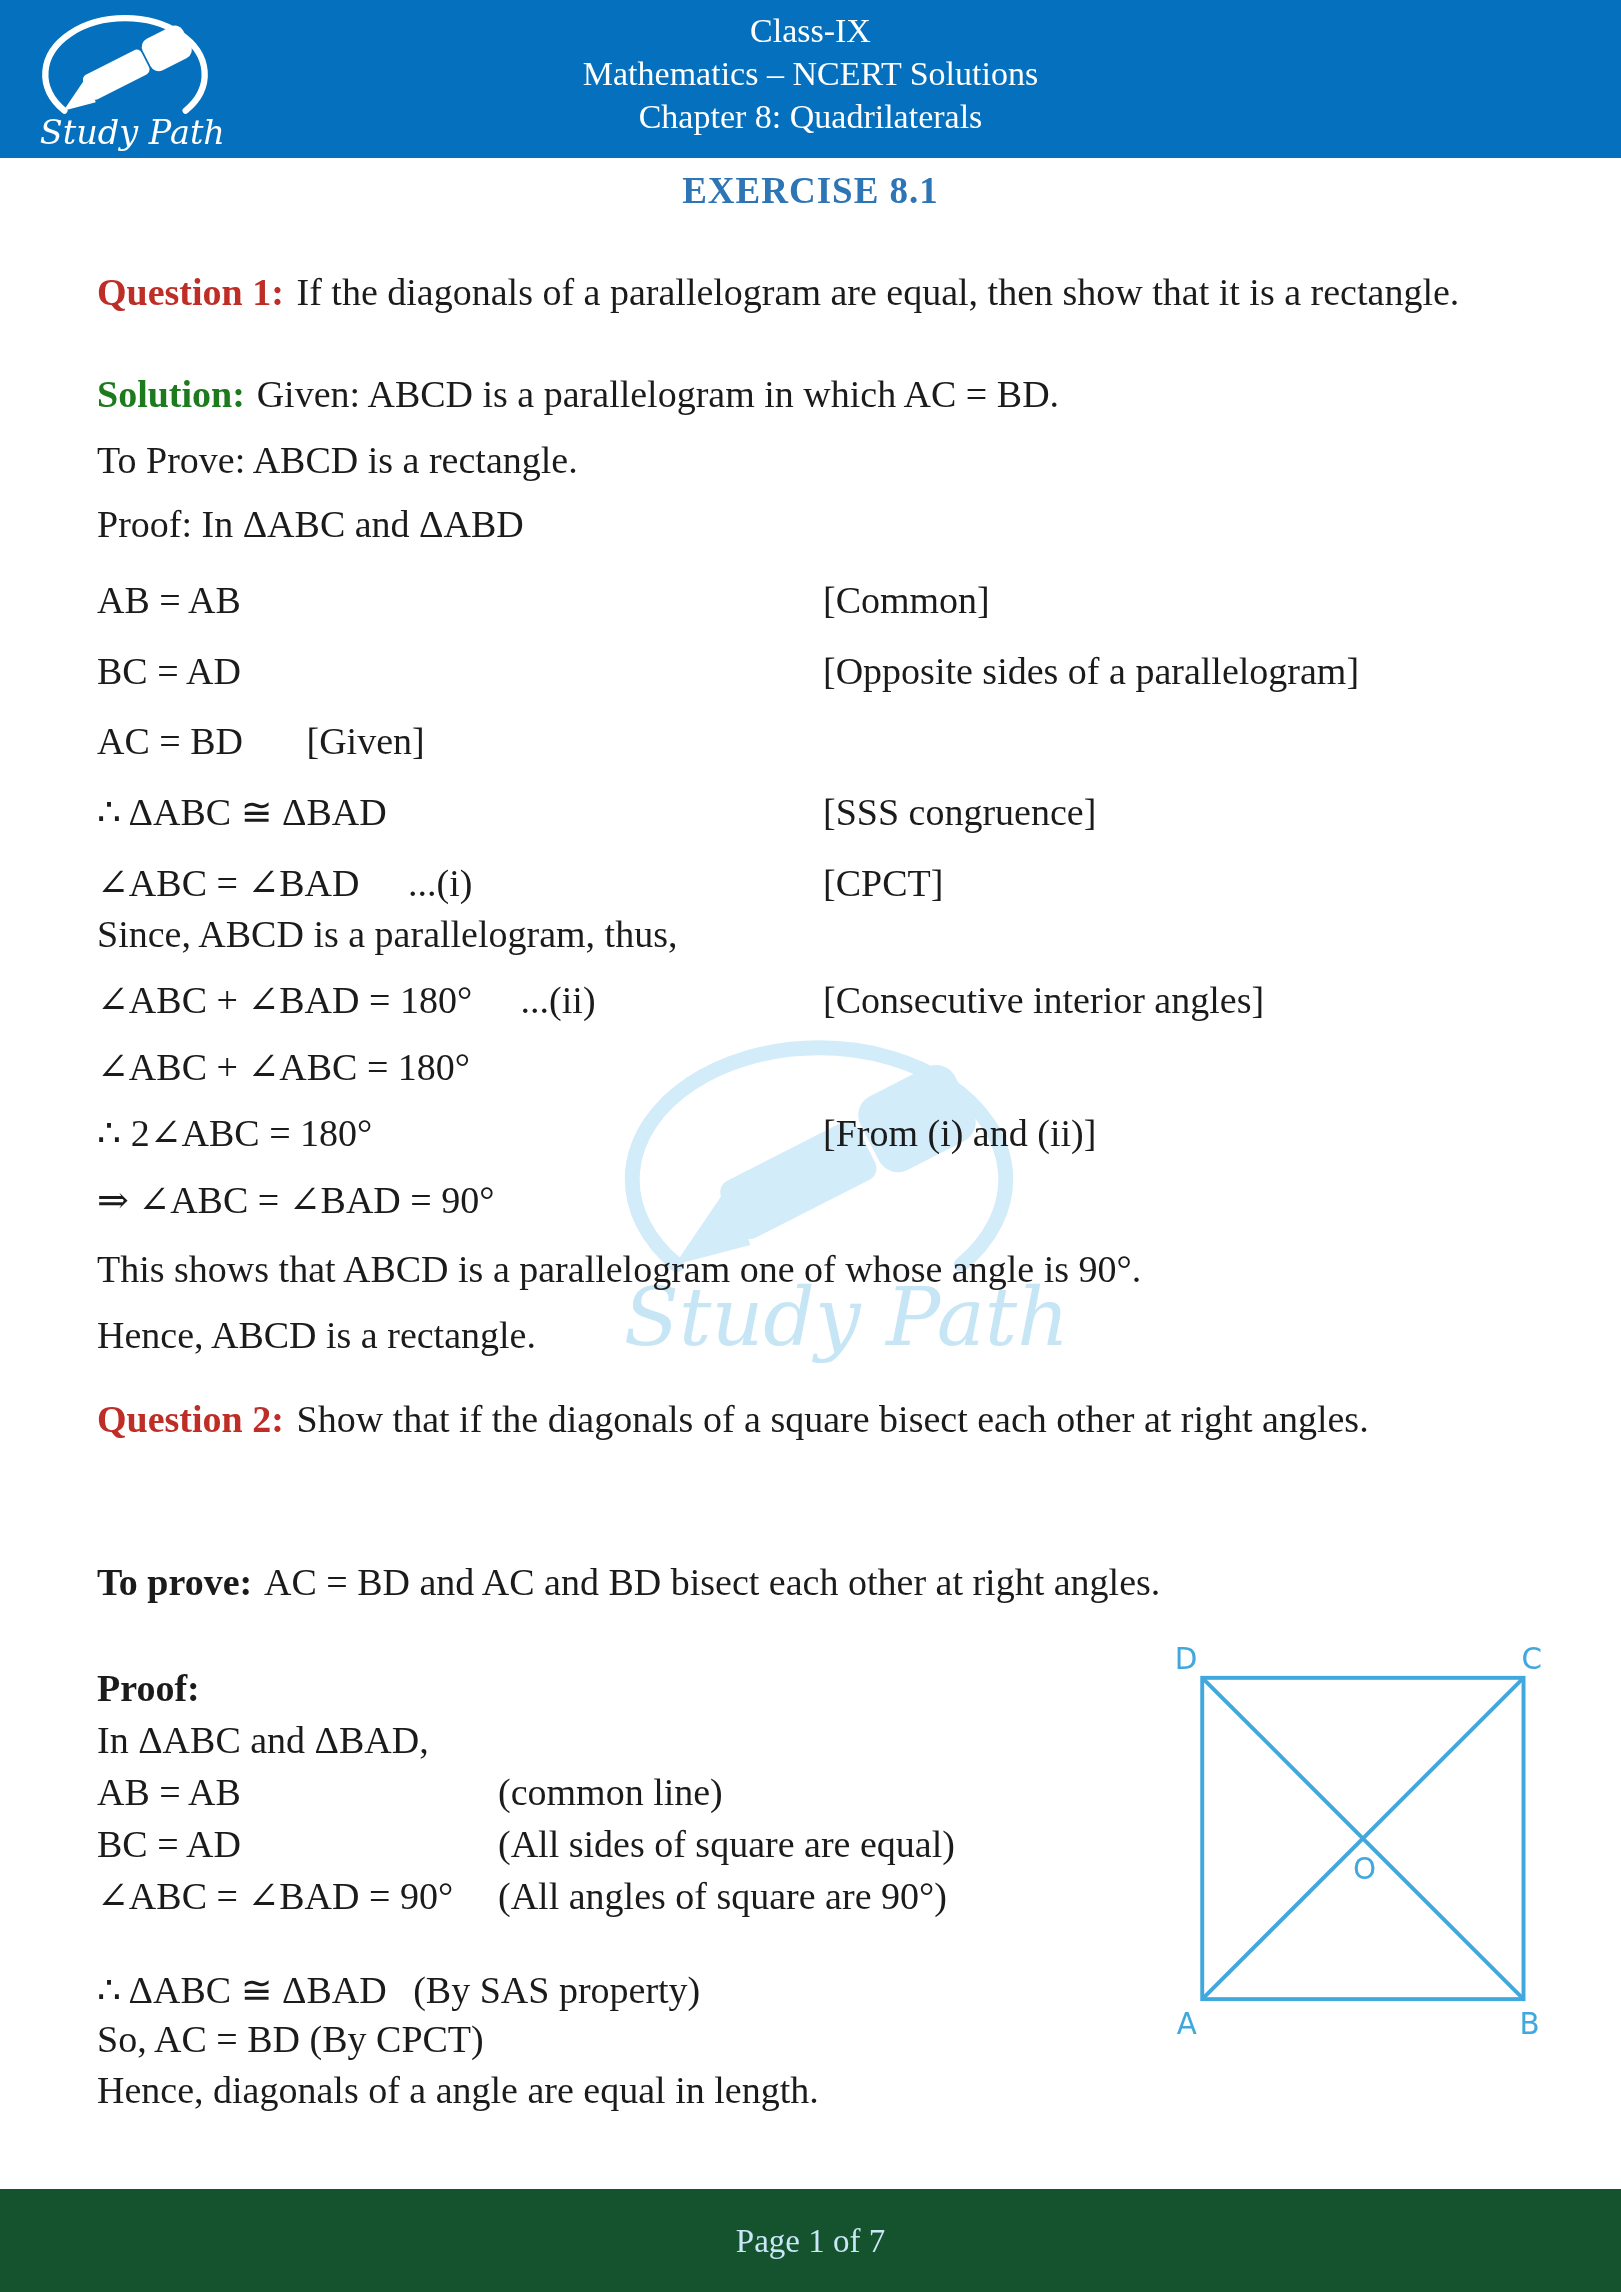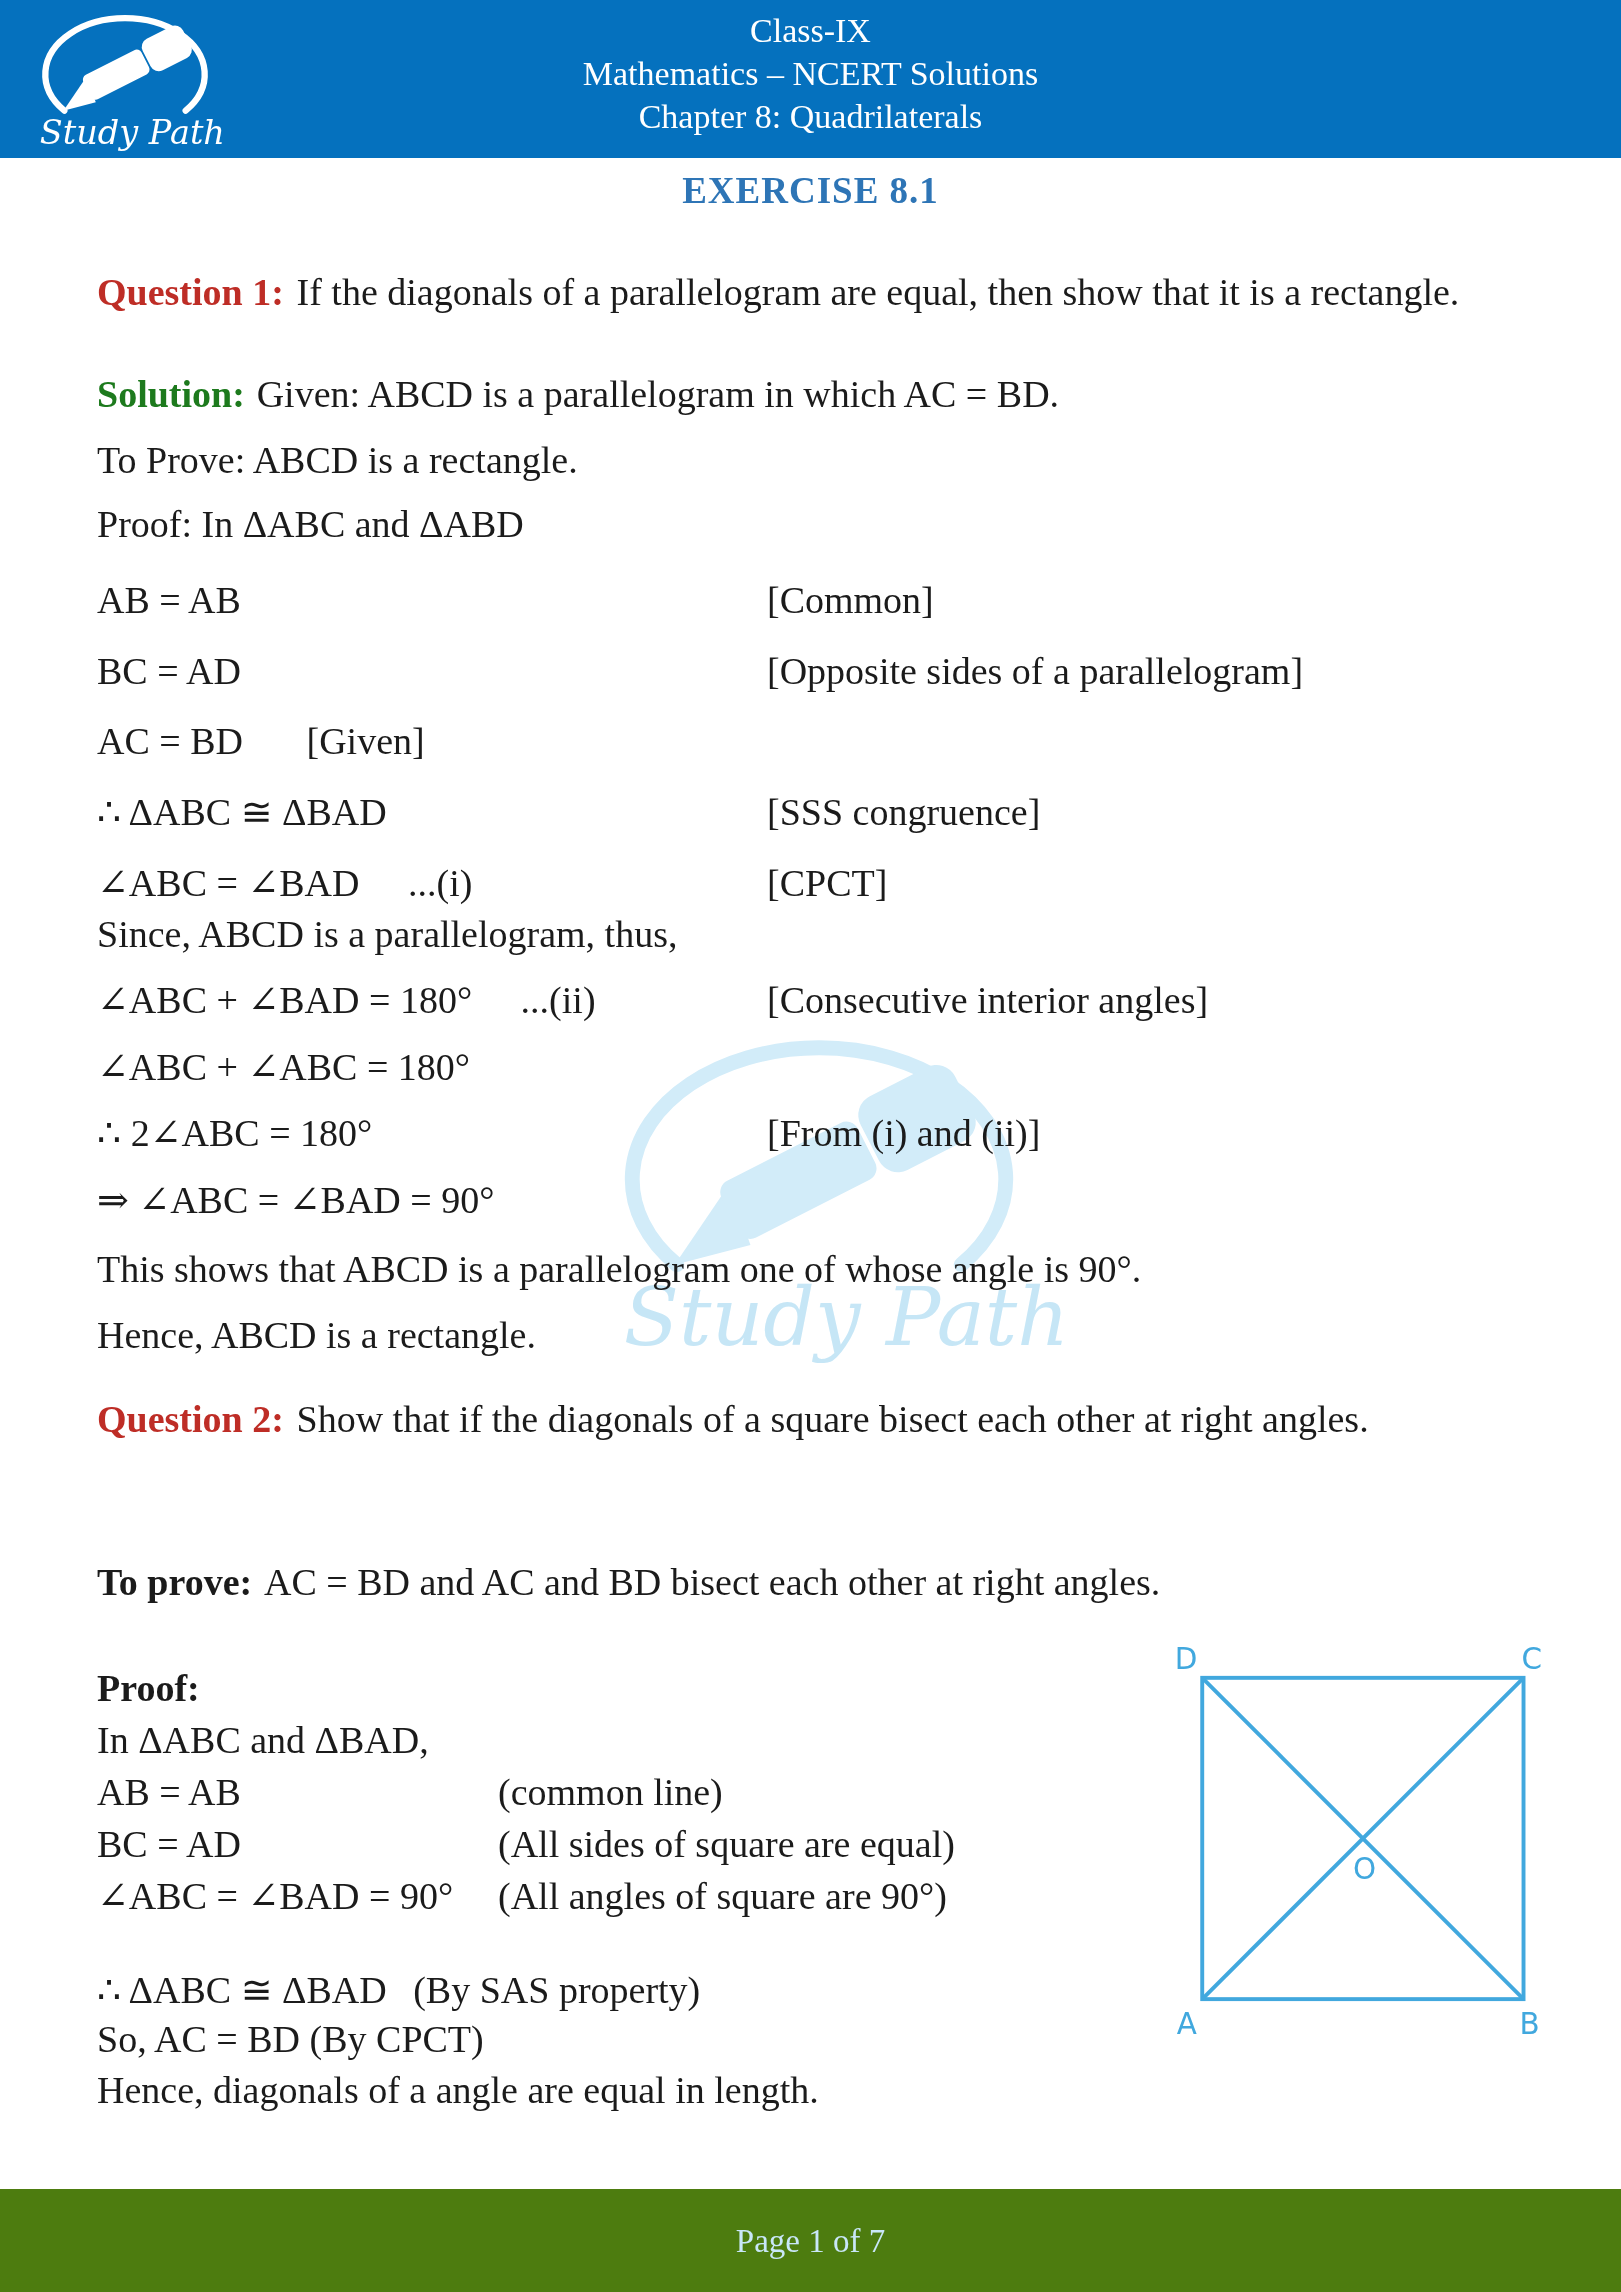--- a/index.html
+++ b/index.html
@@ -10,37 +10,37 @@
   
   .banner{position:absolute;top:0;left:0;width:1621px;height:158px;background:#0571BE;z-index:3;}
   .banner-line{position:absolute;left:0;width:100%;text-align:center;color:#ffffff;font-size:34px;white-space:nowrap;}
   .hdr-logo{position:absolute;left:13.7px;top:2px;width:222px;height:163px;color:#ffffff;}
   .logo-script{font-family:"DejaVu Serif","Liberation Serif",serif;font-style:italic;font-size:37px;fill:currentColor;}
   
   .ex-title{position:absolute;top:169px;left:0;width:100%;text-align:center;
     font-size:37px;font-weight:bold;color:#2E75B6;letter-spacing:1px;z-index:2;}
   
   .line{position:absolute;left:97px;font-size:38px;white-space:nowrap;z-index:2;}
-  .reason{position:absolute;left:670px;}
+  .reason{position:absolute;left:726px;}
   .reason2{position:absolute;left:401px;}
   .note{margin-left:39px;}
   .note-wide{margin-left:54px;}
   .gap-sm{margin-left:17px;}
   .qlabel{color:#BE2D26;font-weight:bold;margin-right:12.7px;}
   .slabel{color:#1D7A1D;font-weight:bold;margin-right:11.8px;}
   .blabel{font-weight:bold;margin-right:11.8px;}
   
   .watermark{position:absolute;left:564px;top:1010px;width:510px;height:382px;color:#D2ECF9;z-index:0;}
   .wm-script{font-family:"DejaVu Serif","Liberation Serif",serif;font-style:italic;font-size:38px;fill:#C6E6F6;}
   
   .diagram{position:absolute;left:1161px;top:1622px;width:392px;height:431px;z-index:2;}
   .dg-line{stroke:#41A8DE;stroke-width:4;fill:none;}
   .dg-label{font-family:"DejaVu Sans","Liberation Sans",sans-serif;font-size:30px;fill:#41A8DE;}
   
-  .footer{position:absolute;left:0;top:2189px;width:1621px;height:104px;background:#4d7c0f;z-index:3;}
+  .footer{position:absolute;left:0;top:2189px;width:1621px;height:104px;background:#14532d;z-index:3;}
   .footer-text{display:block;width:100%;text-align:center;line-height:104px;color:#C9E7F8;font-size:33px;}
 </style>
 </head>
 <body>
 
 <div class="page">
 
   <svg width="0" height="0" style="position:absolute" aria-hidden="true">
     <symbol id="logo-mark" viewBox="0 0 240 180">
       <path d="M 53,120 A 88,62 0 1 1 187,120" fill="none" stroke="currentColor" stroke-width="7" stroke-linecap="round"></path>

